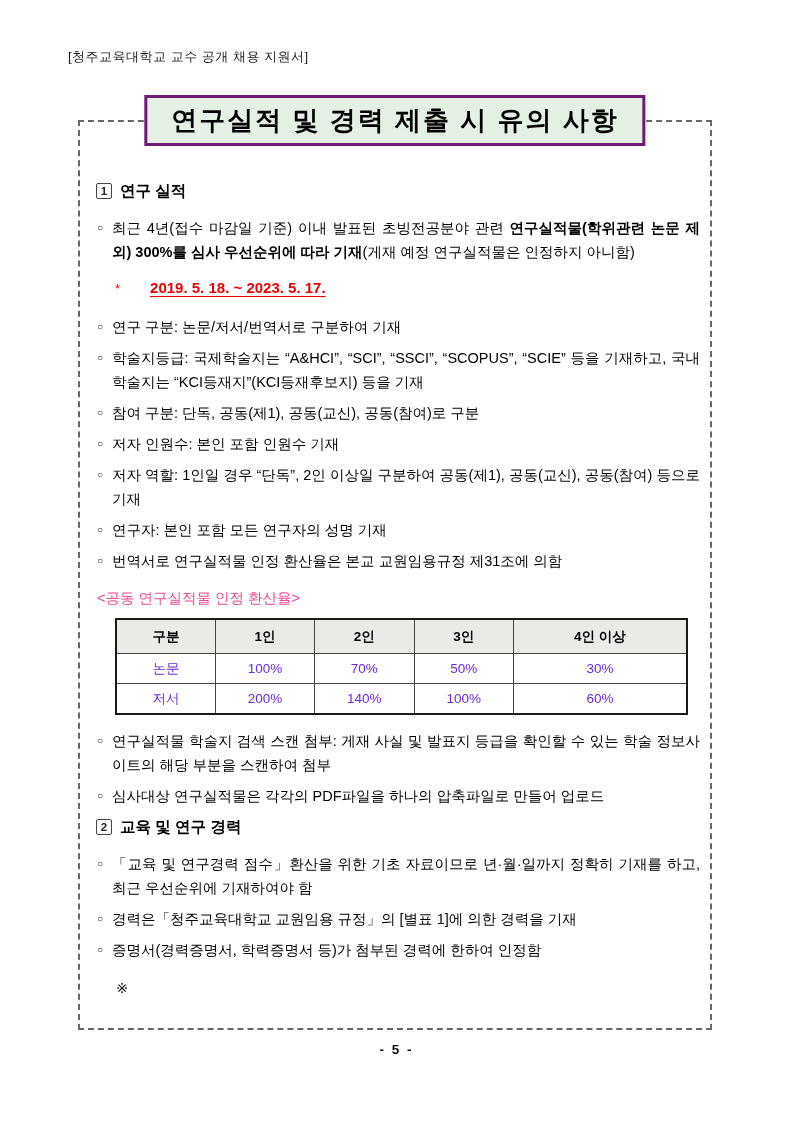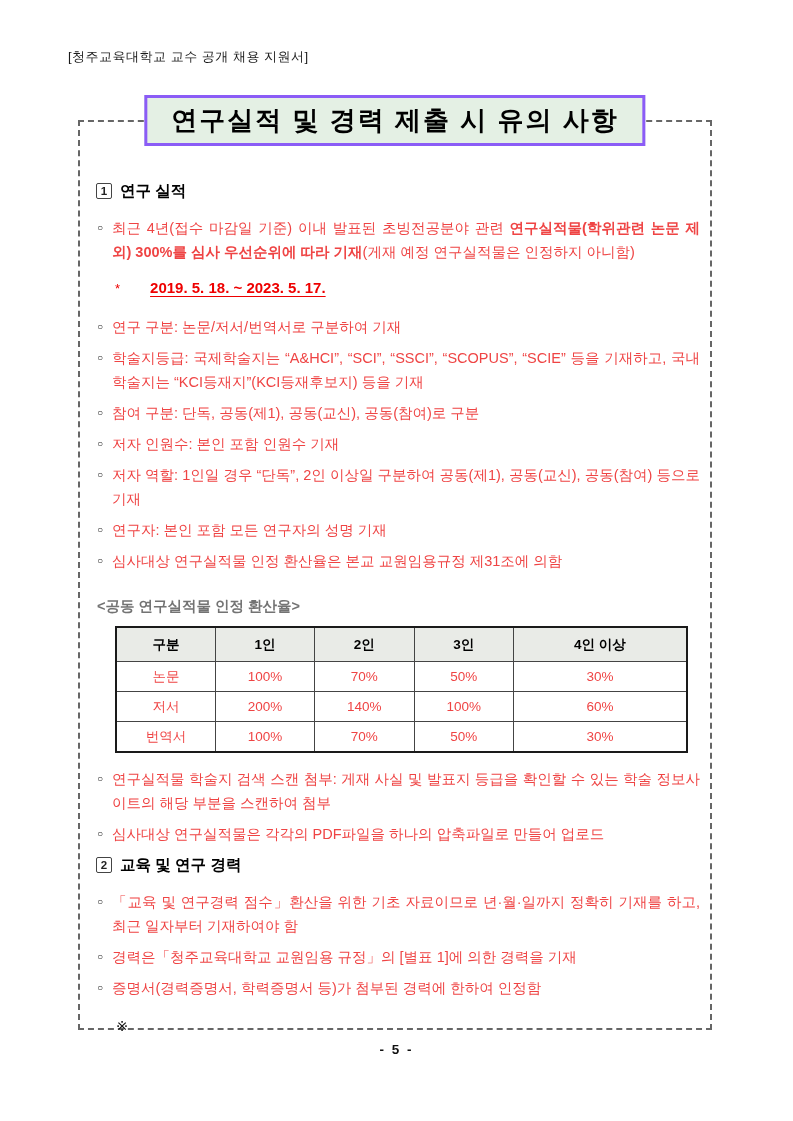--- a/index.html
+++ b/index.html
@@ -10,50 +10,50 @@
   }
   .header-label{
     position:absolute;left:68px;top:48px;font-size:13px;letter-spacing:.5px;color:#1a1a1a;
   }
   .notice-box{
     position:absolute;left:78px;top:120px;width:634px;height:910px;
     border:2px dashed #666;box-sizing:border-box;
   }
   .title-box{
     position:absolute;top:-27px;left:50%;transform:translateX(-50%);
-    background:#e4f0e4;border:3px solid #8b5cf6;padding:5px 24px;
+    background:#e4f0e4;border:3px solid #701a75;padding:5px 24px;
     font-size:26px;font-weight:bold;letter-spacing:2px;white-space:nowrap;color:#000;
   }
   .content{padding:60px 10px 0 14px;}
   .sec-heading{display:flex;align-items:center;gap:8px;font-size:15.5px;font-weight:bold;
     margin:0 0 16px 2px;line-height:18px;color:#000;}
   .sec-heading.second{margin-top:10px;}
   .numbox{
     flex:none;width:16px;height:16px;border:1.5px solid #444;border-radius:2px;
     display:flex;align-items:center;justify-content:center;
     font-size:11.5px;font-weight:600;color:#222;box-sizing:border-box;
   }
   .bullet{display:flex;margin:0 0 7px 3px;font-size:14.5px;line-height:24px;}
   .blt{flex:none;width:15px;font-size:10px;line-height:24px;color:#222;}
-  .txt{flex:1;text-align:justify;color:#ef4444;}
+  .txt{flex:1;text-align:justify;color:#000000;}
   .b{font-weight:bold;}
   .red-note{
     margin:12px 0 14px 21px;font-size:15px;line-height:24px;color:#ee0000;
     display:flex;align-items:baseline;
   }
   .red-star{margin-right:9px;font-size:13px;}
   .red-dates{font-weight:bold;text-decoration:underline;text-underline-offset:3px;margin-left:21px;white-space:nowrap;}
-  .table-label{font-size:14.5px;font-weight:bold;margin:24px 0 10px 3px;color:#737373;}
+  .table-label{font-size:14.5px;font-weight:normal;margin:16px 0 10px 3px;color:#ec4899;}
   table.conv{
     width:573px;margin:0 0 14px 21px;border-collapse:collapse;border:2px solid #1a1a1a;
     table-layout:fixed;font-size:13.5px;
   }
   table.conv th,table.conv td{border:1px solid #444;text-align:center;padding:4px;}
   table.conv th{background:#e9ebe7;height:25px;font-weight:bold;color:#000;}
-  table.conv td{height:21px;color:#ef4444;}
+  table.conv td{height:21px;color:#6d28d9;}
   .remark{margin:14px 0 0 22px;font-size:14.5px;line-height:24px;display:flex;}
   .remark-mark{margin-right:8px;}
   .footer{
     position:absolute;left:0;right:0;top:1042px;text-align:center;
     font-size:13.5px;font-weight:bold;letter-spacing:2px;color:#111;
   }
 </style>
 </head>
 <body>
 
@@ -104,21 +104,21 @@
       <span class="txt">저자 역할: 1인일 경우 “단독”, 2인 이상일 구분하여 공동(제1), 공동(교신), 공동(참여) 등으로 기재</span>
     </div>
 
     <div class="bullet">
       <span class="blt">○</span>
       <span class="txt">연구자: 본인 포함 모든 연구자의 성명 기재</span>
     </div>
 
     <div class="bullet">
       <span class="blt">○</span>
-      <span class="txt">심사대상 연구실적물 인정 환산율은 본교 교원임용규정 제31조에 의함</span>
+      <span class="txt">번역서로 연구실적물 인정 환산율은 본교 교원임용규정 제31조에 의함</span>
     </div>
 
     <div class="table-label">&lt;공동 연구실적물 인정 환산율&gt;</div>
 
     <table class="conv">
       <colgroup>
         <col style="width:17.4%">
           <col style="width:17.4%">
           <col style="width:17.4%">
           <col style="width:17.4%">
@@ -141,48 +141,41 @@
           <td>50%</td>
           <td>30%</td>
         </tr>
         <tr>
           <td>저서</td>
           <td>200%</td>
           <td>140%</td>
           <td>100%</td>
           <td>60%</td>
         </tr>
-        <tr>
-          <td>번역서</td>
-          <td>100%</td>
-          <td>70%</td>
-          <td>50%</td>
-          <td>30%</td>
-        </tr>
       </tbody>
     </table>
 
     <div class="bullet">
       <span class="blt">○</span>
       <span class="txt">연구실적물 학술지 검색 스캔 첨부: 게재 사실 및 발표지 등급을 확인할 수 있는 학술 정보사이트의 해당 부분을 스캔하여 첨부</span>
     </div>
 
     <div class="bullet">
       <span class="blt">○</span>
       <span class="txt">심사대상 연구실적물은 각각의 PDF파일을 하나의 압축파일로 만들어 업로드</span>
     </div>
 
     <div class="sec-heading second">
       <span class="numbox">2</span>
       <span>교육 및 연구 경력</span>
     </div>
 
     <div class="bullet">
       <span class="blt">○</span>
-      <span class="txt">「교육 및 연구경력 점수」환산을 위한 기초 자료이므로 년·월·일까지 정확히 기재를 하고, 최근 일자부터 기재하여야 함</span>
+      <span class="txt">「교육 및 연구경력 점수」환산을 위한 기초 자료이므로 년·월·일까지 정확히 기재를 하고, 최근 우선순위에 기재하여야 함</span>
     </div>
 
     <div class="bullet">
       <span class="blt">○</span>
       <span class="txt">경력은「청주교육대학교 교원임용 규정」의 [별표 1]에 의한 경력을 기재</span>
     </div>
 
     <div class="bullet">
       <span class="blt">○</span>
       <span class="txt">증명서(경력증명서, 학력증명서 등)가 첨부된 경력에 한하여 인정함</span>

